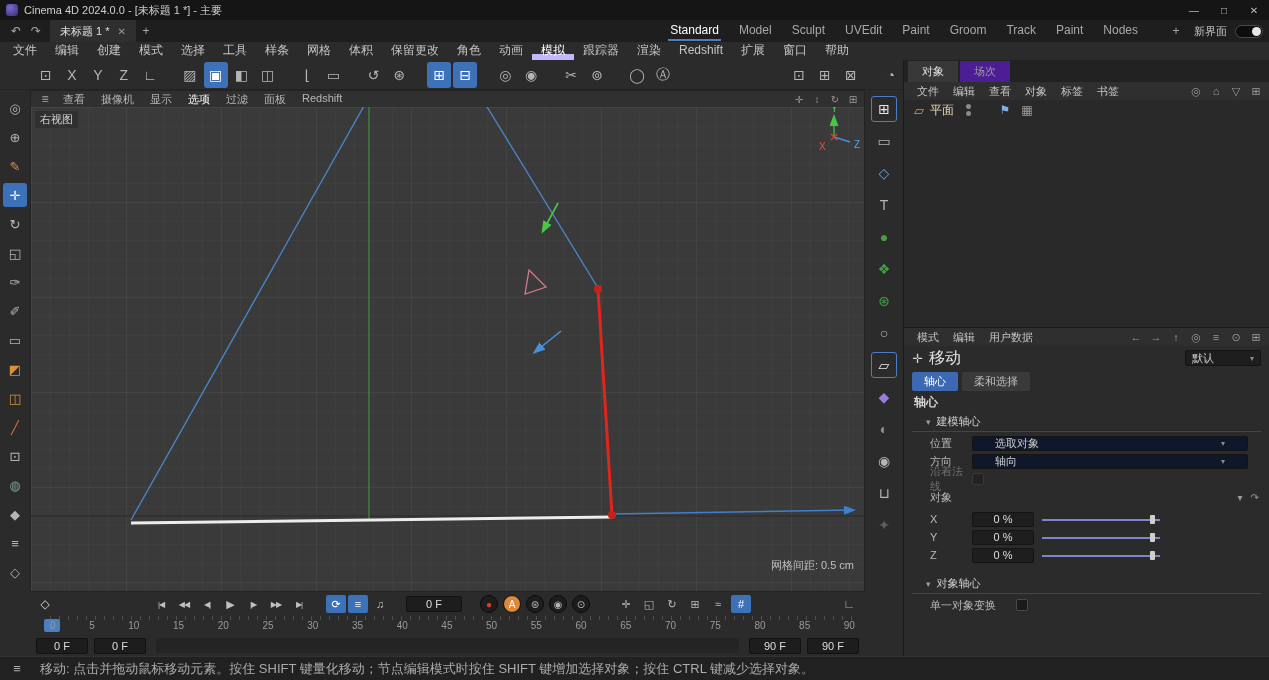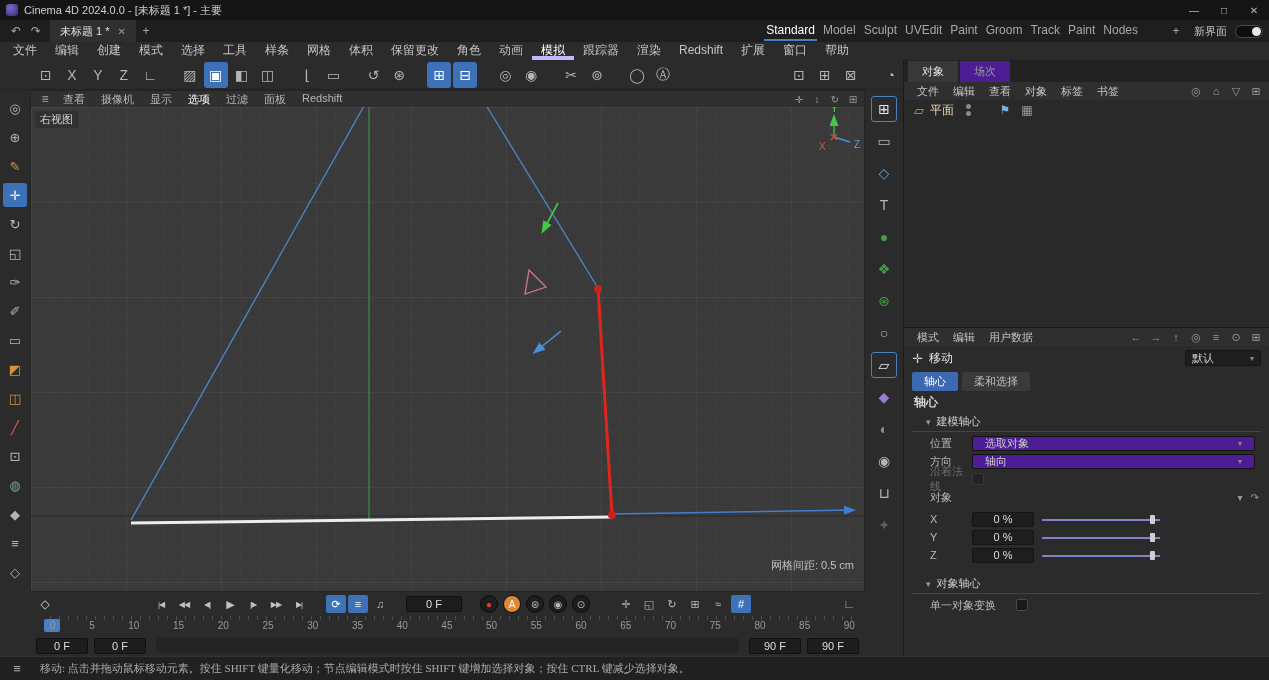--- a/index.html
+++ b/index.html
@@ -20,36 +20,36 @@
 
   
   .tabrow { position:absolute; left:0; top:20px; width:1269px; height:22px;
     background:#1e1e1e; display:flex; align-items:center; padding:0 6px; }
   .ibtn { display:flex; align-items:center; justify-content:center; color:#a8a8a8;
     border-radius:3px; cursor:default; }
   .ibtn.sm { width:20px; height:18px; font-size:12px; }
   .doctab { display:flex; align-items:center; gap:8px; background:#2f2f2f; color:#e0e0e0;
     height:22px; padding:0 10px; font-size:11px; margin-left:4px; }
   .tabclose { color:#9a9a9a; font-size:10px; }
-  .layouts { margin-left:auto; display:flex; gap:4px; align-items:center; height:22px; }
+  .layouts { margin-left:auto; display:flex; gap:16px; align-items:center; height:22px; }
   .layout { color:#a8a8a8; font-size:12px; padding:2px 2px; border-bottom:2px solid transparent; }
   .layout.active { color:#fff; border-bottom:2px solid #4a7fc1; }
   .tabrow-right { display:flex; align-items:center; gap:8px; margin-left:26px; }
   .newui { font-size:11px; color:#c0c0c0;text-align:center; }
   .toggle { width:28px; height:13px; border-radius:7px; background:#0d0d0d;
     border:1px solid #4a4a4a; position:relative; }
   .toggle .knob { position:absolute; right:1px; top:1px; width:9px; height:9px;
     border-radius:50%; background:#e8e8e8; }
 
   
   .menubar { position:absolute; left:0; top:42px; width:1269px; height:18px;
     background:#2b2b2b; display:flex; align-items:center; padding-left:4px; }
   .menuitem { padding:0 9px; font-size:12px; color:#c4c4c4; height:18px; line-height:17px;
     border-bottom:2px solid transparent; }
-  .menuitem.active { color:#fff; border-bottom:4px solid #c4b5fd; }
+  .menuitem.active { color:#fff; border-bottom:6px solid #c4b5fd; }
 
   
   .toolbar { position:absolute; left:0; top:60px; width:903px; height:30px;
     background:#2b2b2b; border-bottom:1px solid #232323; display:flex; align-items:center;
     padding-left:34px; gap:2px; }
   .tbtn { width:26px; height:26px; display:flex; align-items:center; justify-content:center;
     font-size:14px; color:#b5b5b5; border-radius:3px; }
   .tbtn.active { background:#3e72b8; color:#fff; }
   .tbtn.sep { margin-right:14px; }
   .tbtn.gapb { margin-left:110px; }
@@ -100,38 +100,38 @@
   .objrow { display:flex; align-items:center; height:20px; padding-left:10px; gap:6px; }
   .objicon { color:#e0953f; font-size:13px; }
   .objlabel { color:#ecd9b0; font-size:12px; }
   .dots { display:flex; flex-direction:column; gap:2px; margin-left:6px; }
   .dots i { width:5px; height:5px; border-radius:50%; background:#8a8a8a; }
   .tagicons { display:flex; gap:6px; margin-left:20px; }
   .tagicons .ibtn { width:16px; height:16px; font-size:12px; }
 
   .tool-row { height:24px; display:flex; align-items:center; padding:0 8px; gap:6px; }
   .toolicon { color:#d5d5d5; font-size:13px; }
-  .toolname { color:#e5e5e5; font-size:12px; }
+  .toolname { color:#e5e5e5; font-size:16px; }
   .preset { margin-left:auto; width:76px; height:16px; background:#1e1e1e; border:1px solid #141414;
     border-radius:2px; display:flex; align-items:center; padding:0 6px; font-size:11px; color:#ccc; }
   .preset .dd-arrow { margin-left:auto; }
   .mode-tabs { height:22px; display:flex; align-items:center; gap:4px; padding-left:8px; }
   .mtab { padding:2px 12px; font-size:11px; border-radius:2px; background:#3a3a3a; color:#c0c0c0; }
   .mtab.active { background:#3d68b2; color:#fff; }
   .psection { height:20px; display:flex; align-items:center; padding-left:10px;
     color:#d5d5d5; font-weight:bold; font-size:12px; }
   .pgroup { height:20px; display:flex; align-items:center; gap:6px; padding-left:14px;
     margin:0 8px 2px 8px; border-bottom:1px solid #454545; color:#cfcfcf; font-size:11px; }
   .caret { font-size:9px; color:#9a9a9a; }
   .prow { display:flex; align-items:center; height:18px; padding-left:26px; }
   .prow.gap-top { margin-top:4px; }
   .plabel { width:42px; font-size:11px; color:#b8b8b8; flex:none; }
   .plabel.disabled { color:#6e6e6e; }
-  .dropdown { flex:1; height:15px; margin-right:14px; background:#4c1d95; border:1px solid #141414;
-    border-radius:2px; display:flex; align-items:center; padding:0 12px; font-size:11px; color:#ccc; }
+  .dropdown { flex:1; height:15px; margin-right:21px; background:#0f172a; border:1px solid #141414;
+    border-radius:2px; display:flex; align-items:center; padding:0 22px; font-size:11px; color:#ccc; }
   .dd-arrow { margin-left:auto; font-size:8px; color:#8a8a8a; }
   .checkbox { width:12px; height:12px; background:#1a1a1a; border:1px solid #4a4a4a; border-radius:2px; }
   .linkspacer { flex:1; }
   .linkicons { display:flex; align-items:center; gap:8px; margin-right:10px; color:#9a9a9a; font-size:10px; }
   .valuebox { width:62px; height:15px; background:#1e1e1e; border:1px solid #141414; border-radius:2px;
     color:#ddd; font-size:11px; text-align:center; font-family:inherit; }
   .slider { position:relative; width:118px; height:15px; margin-left:8px; }
   .slider .track { position:absolute; left:0; right:0; top:7px; height:2px; background:#8084cc; }
   .slider .thumb { position:absolute; right:5px; top:3px; width:5px; height:9px;
     background:#cfcfcf; border-radius:1px; }
@@ -168,21 +168,21 @@
   .rnum { font-size:10px; color:#9a9a9a; }
   .tl-range { height:21px; display:flex; align-items:center; padding:0 6px; gap:6px; }
   .rangebox { width:52px; height:16px; background:#1d1d1d; border:1px solid #111; border-radius:2px;
     color:#ddd; font-size:11px; text-align:center; font-family:inherit; }
   .rangetrack { flex:1; height:15px; background:#242424; border-radius:3px; margin:0 4px; }
 
   
   .statusbar { position:absolute; left:0; top:656px; width:1269px; height:24px; background:#212121;
     border-top:1px solid #323232; display:flex; align-items:center; padding:0 8px; gap:14px; }
   .statusbar .ibtn { width:18px; height:18px; font-size:13px; }
-  .statustext { font-size:11px; color:#ababab;font-family:Liberation Serif, serif; }
+  .statustext { font-size:13px; color:#ababab; }
 </style>
 </head>
 <body>
 
 <div id="app">
 
   <div class="titlebar">
     <span class="appicon"></span>
     <span class="wtitle">Cinema 4D 2024.0.0 - [未标题 1 *] - 主要</span>
     <div class="wctrls">

